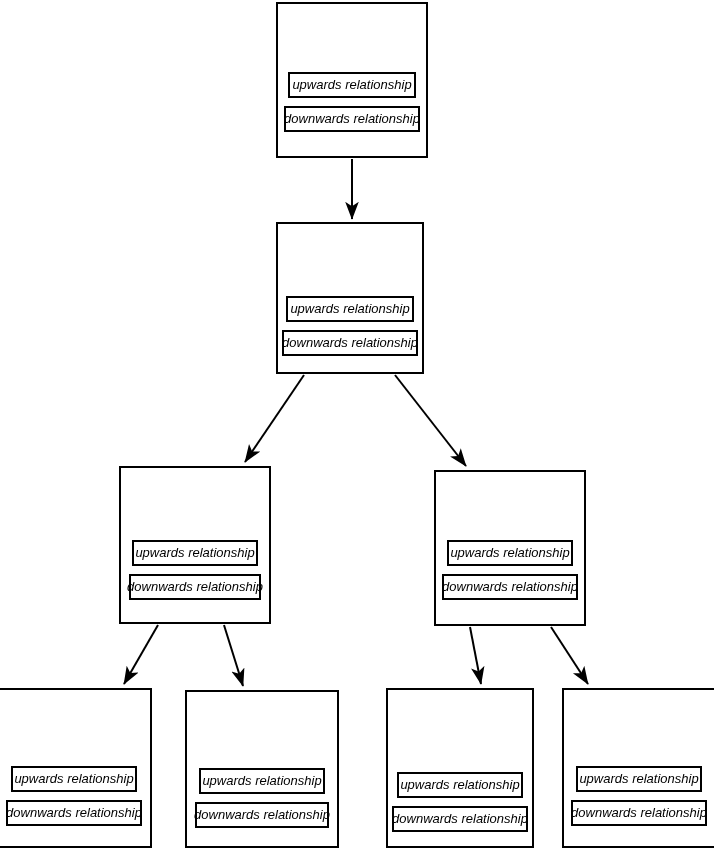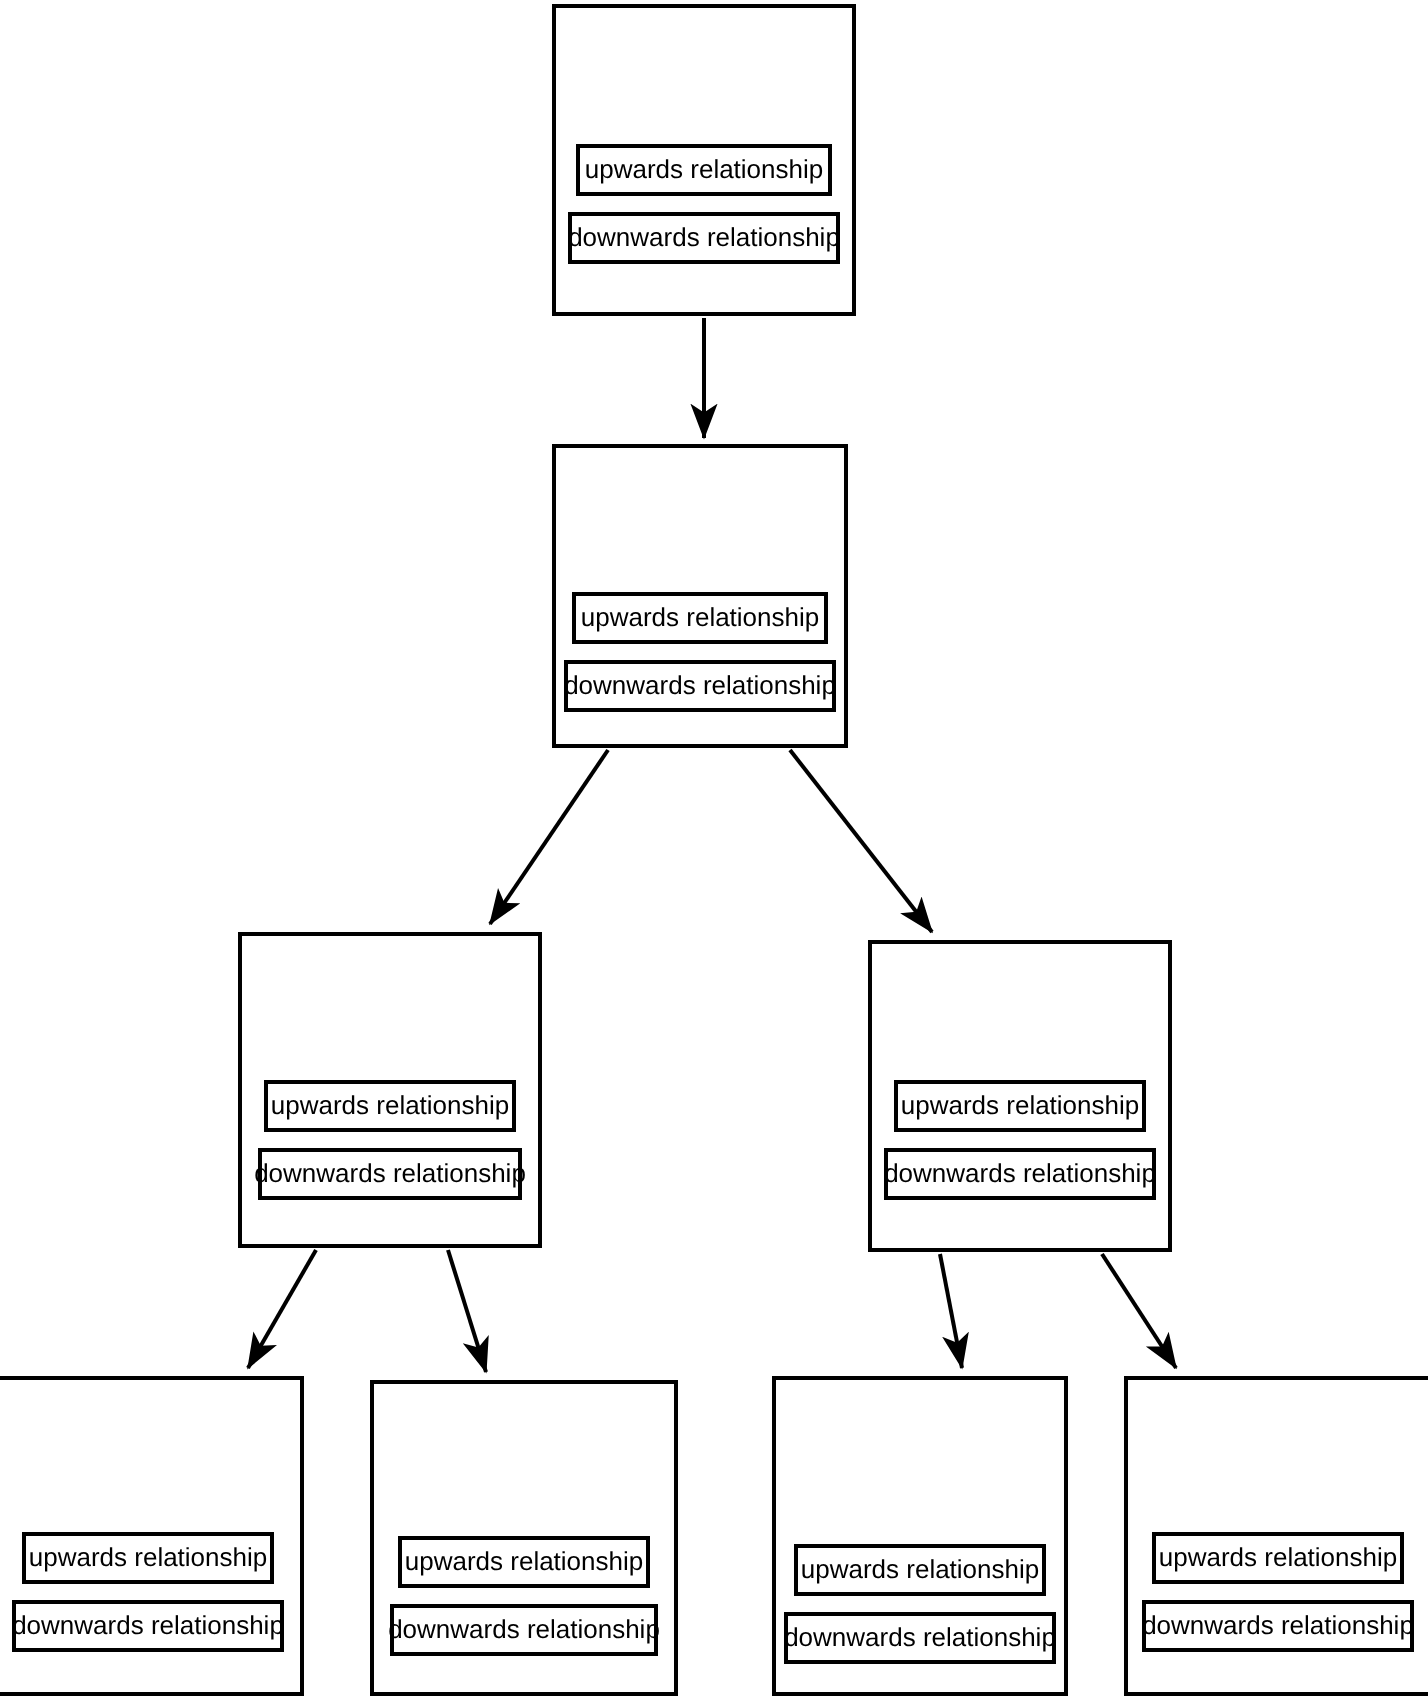--- a/index.html
+++ b/index.html
@@ -42,20 +42,21 @@
     white-space: nowrap;
     position: relative;
   }
   .label-box > span {
     position: absolute;
     left: 50%;
     top: 50%;
     transform: translate(-50%, -50%);
     white-space: nowrap;
     background: transparent;
+    font-style: italic;
   }
   svg.edges {
     position: absolute;
     left: 0;
     top: 0;
     width: 714px;
     height: 849px;
     overflow: visible;
     pointer-events: none;
   }

